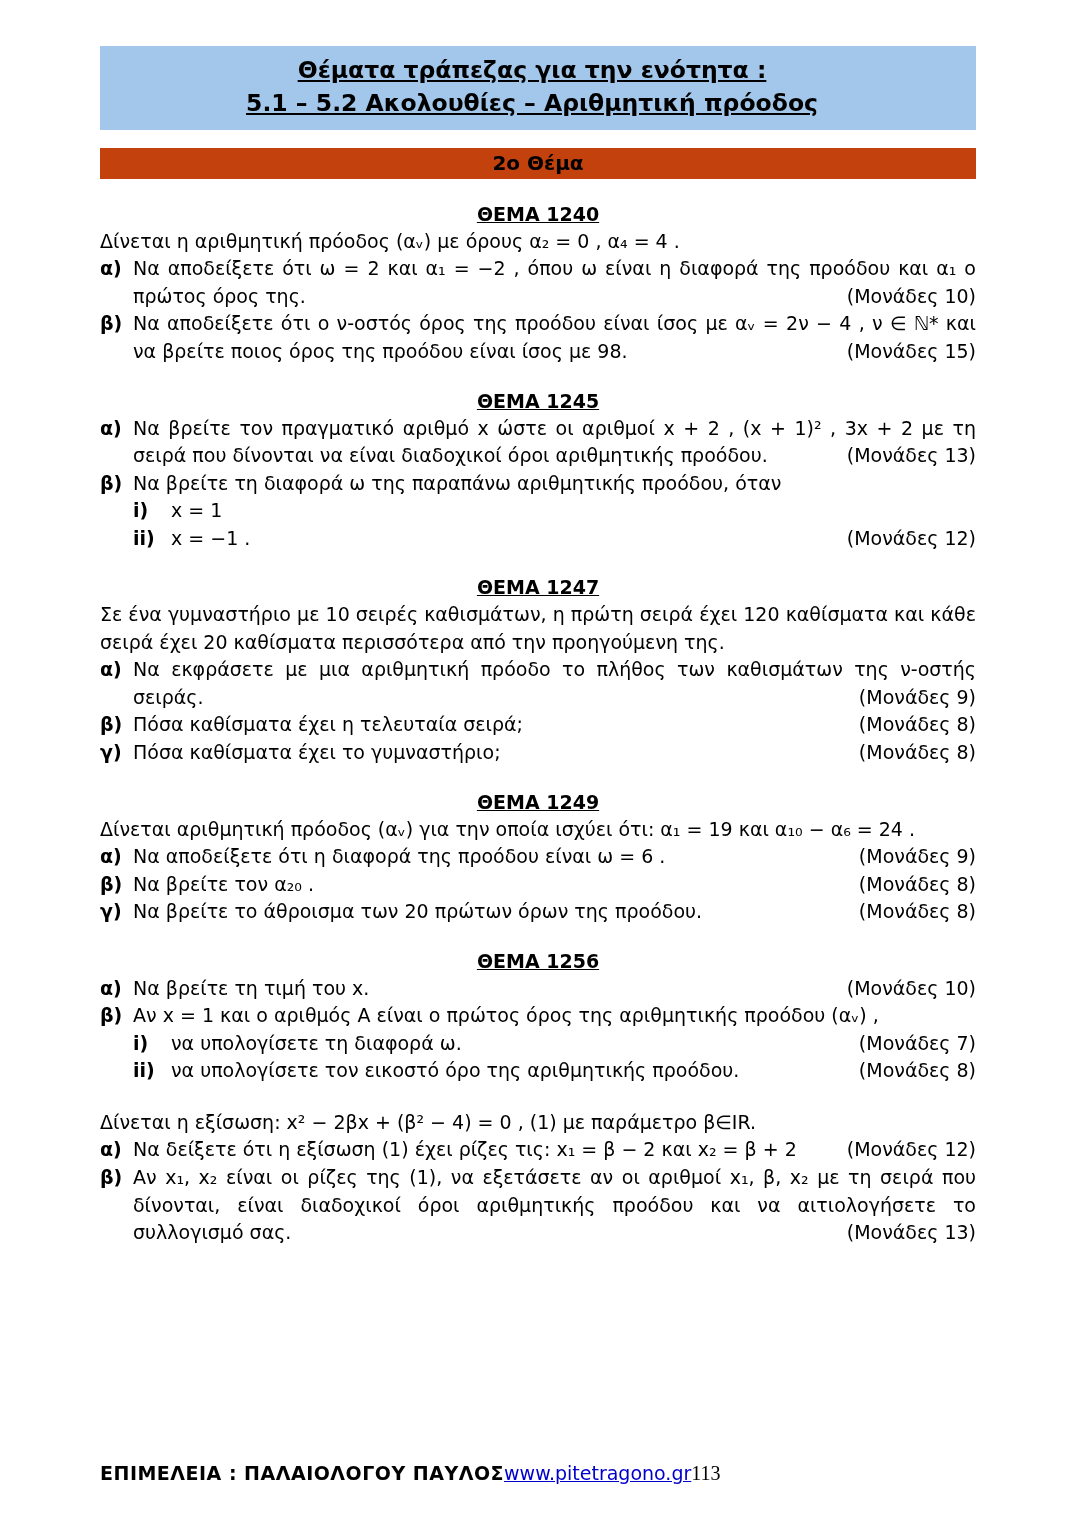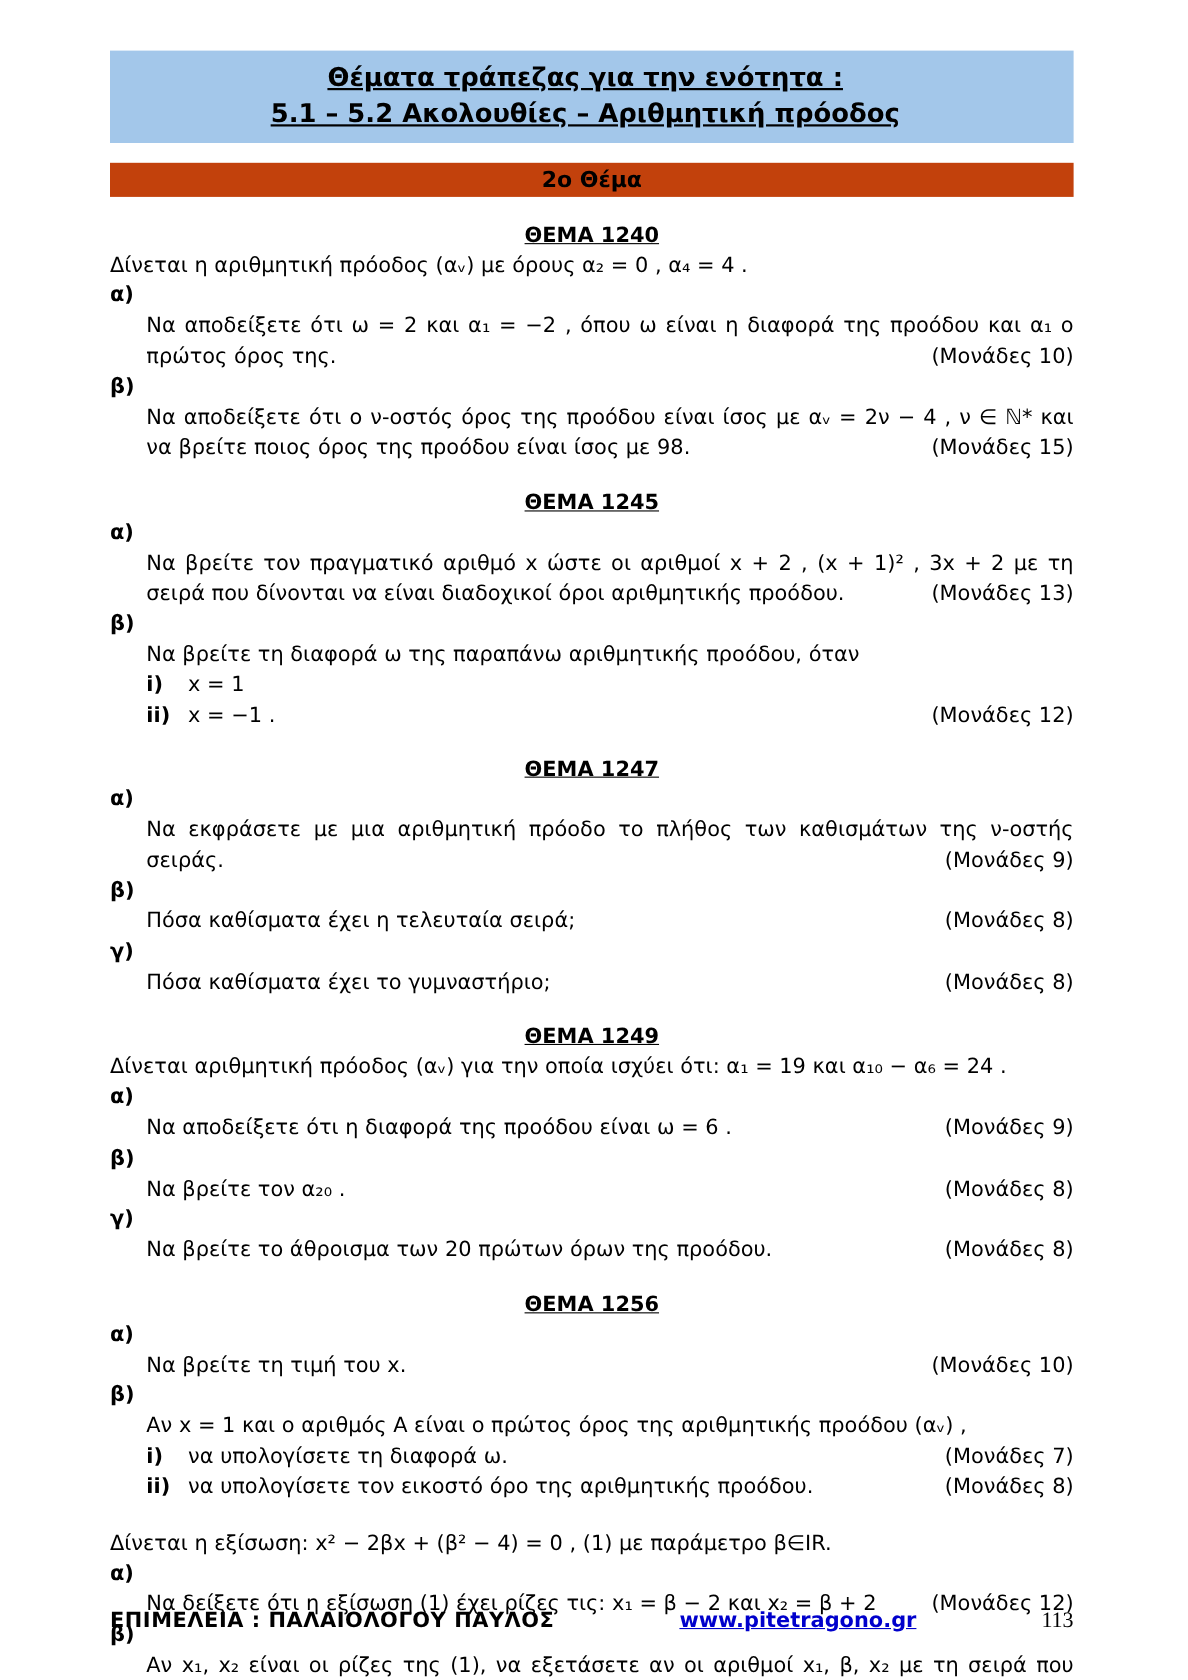--- a/index.html
+++ b/index.html
@@ -46,41 +46,40 @@
     font-size: 19px;
     font-weight: bold;
     text-decoration: underline;
     margin-bottom: 3px;
     text-align: center;
   }
   .intro { text-align: justify; line-height: 1.45; }
 
   .item { display: flex; line-height: 1.45; }
   .item > .label { flex: 0 0 33px; font-weight: bold; }
-  .item > .body { flex: 1 1 auto; min-width: 0; margin-top: 28px; }
+  .item > .body { flex: 1 1 auto; min-width: 0; }
   .line { display: flow-root; text-align: justify; line-height: 1.45; }
 
   .points { float: right; white-space: nowrap; margin-left: 12px; }
 
   .sub { display: flex; line-height: 1.45; }
   .sub > .sublabel { flex: 0 0 38px; font-weight: bold; }
   .sub > .subbody { flex: 1 1 auto; min-width: 0; }
 
   .footer {
     position: absolute;
     left: 100px;
     right: 104px;
     bottom: 42px;
     display: flex;
-    justify-content: space-between;
     align-items: baseline;
   }
   .footer-editor { font-weight: bold; font-size: 19px; letter-spacing: 0.5px; }
   .footer-link {
-    font-weight: bold;
+    font-weight: normal;
     font-size: 19px;
     color: #0000cc;
     text-decoration: underline;
     cursor: pointer;
   }
   .page-number {
     font-family: "Liberation Serif", "DejaVu Serif", serif;
     font-size: 20px;
   }
 </style>
@@ -153,20 +152,21 @@
               <span class="points">(Μονάδες 12)</span>
             </div>
           </div>
         </div>
       </div>
     </div>
   </section>
 
   <section class="theme">
     <h3 class="theme-title">ΘΕΜΑ 1247</h3>
+    <p class="intro">Σε ένα γυμναστήριο με 10 σειρές καθισμάτων, η πρώτη σειρά έχει 120 καθίσματα και κάθε σειρά έχει 20 καθίσματα περισσότερα από την προηγούμενη της.</p>
     <div class="item">
       <span class="label">α)</span>
       <div class="body">
         <div class="line">
           <span class="txt">Να εκφράσετε με μια αριθμητική πρόοδο το πλήθος των καθισμάτων της ν-οστής σειράς.</span>
           <span class="points">(Μονάδες 9)</span>
         </div>
       </div>
     </div>
     <div class="item">

